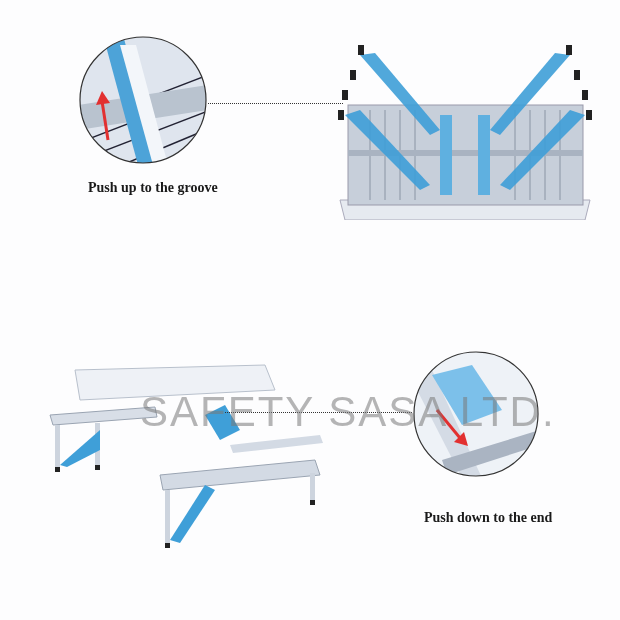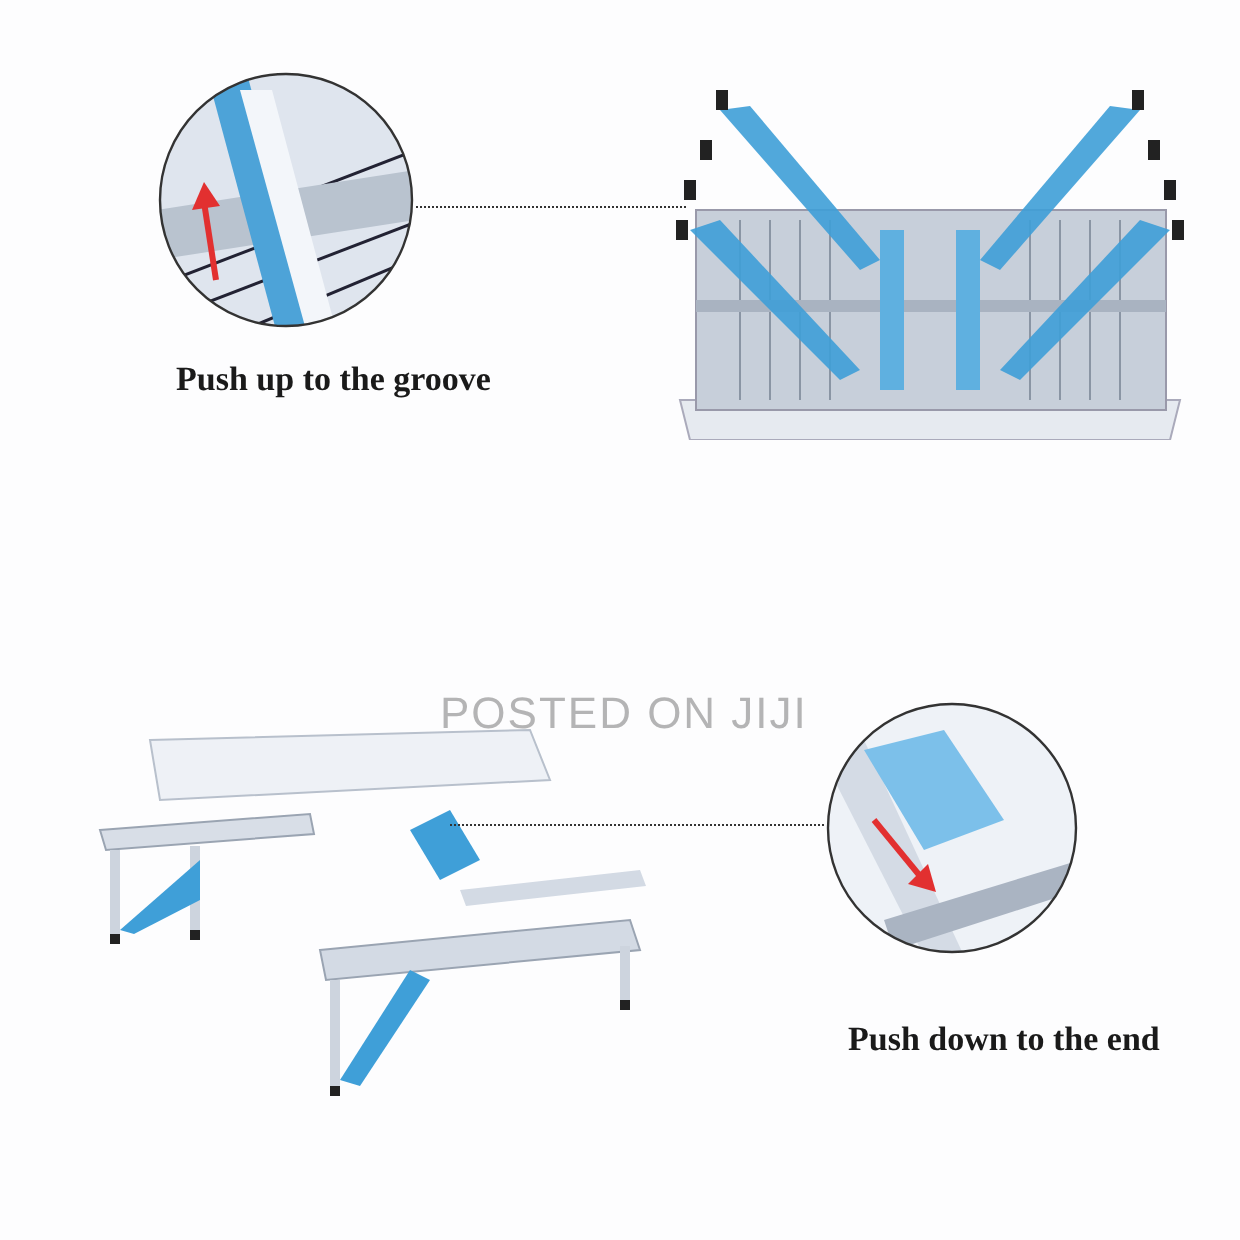--- a/index.html
+++ b/index.html
@@ -1,18 +1,18 @@
 <!DOCTYPE html>
 <html><head>
 <meta charset="utf-8">
 <style>
   html,body{margin:0;padding:0;background:#ffffff;}
   .canvas{position:relative;width:620px;height:620px;overflow:hidden;background:#fdfdfe;font-family:"Liberation Serif",serif;}
   .abs{position:absolute;}
-  .caption{position:absolute;font-family:"Liberation Serif",serif;font-weight:bold;font-size:17px;color:#1a1a1a;white-space:nowrap;}
+  .caption{position:absolute;font-family:"Liberation Serif",serif;font-weight:bold;font-size:14px;color:#1a1a1a;white-space:nowrap;}
   .leader{position:absolute;height:0;border-top:1px dotted #333;}
   .watermark{position:absolute;font-family:"Liberation Sans",sans-serif;color:rgba(120,120,120,0.55);white-space:nowrap;letter-spacing:1px;}
   .wm1{left:220px;top:344px;font-size:22px;}
   .wm2{left:140px;top:388px;font-size:42px;letter-spacing:2px;}
 </style>
 </head>
 <body>
 
 <div class="canvas">
 
@@ -107,14 +107,14 @@
       <polygon points="20,25 60,15 90,60 50,75" fill="#7cc0ea"></polygon>
       <polygon points="30,110 128,80 128,95 35,125" fill="#aab4c2"></polygon>
       <line x1="25" y1="60" x2="48" y2="88" stroke="#e23030" stroke-width="3"></line>
       <polygon points="42,92 56,96 52,82" fill="#e23030"></polygon>
     </g>
     <circle cx="64" cy="64" r="62" fill="none" stroke="#333" stroke-width="1.2"></circle>
   </svg>
   <div class="leader" style="left:225px;top:412px;width:187px;"></div>
   <div class="caption" style="left:424px;top:510px;">Push down to the end</div>
 
-  <div class="watermark wm1">POSTED ON JIJI</div>
+  <div class="watermark wm2">SAFETY SASA LTD.</div>
 </div>
 
 </body></html>

